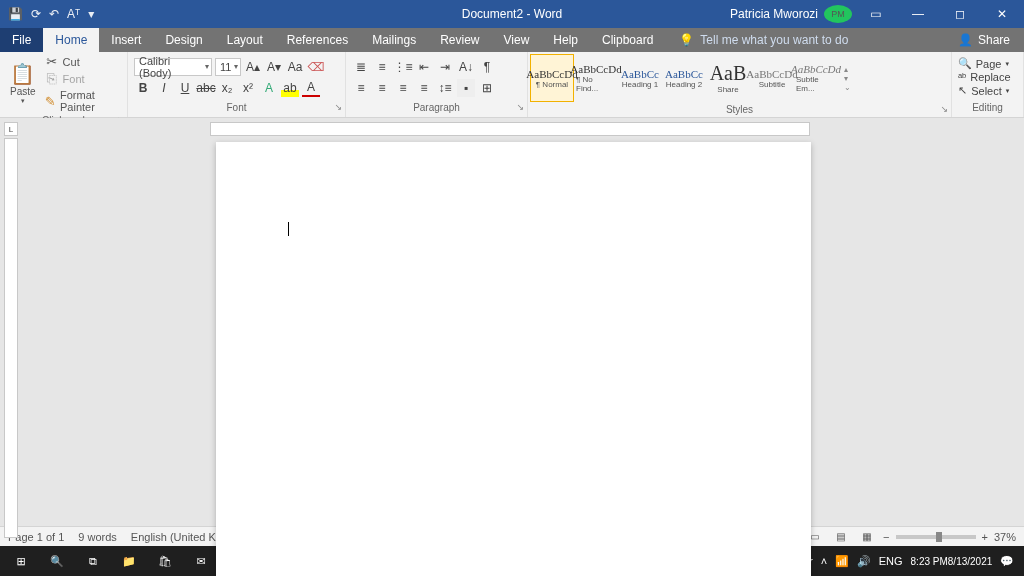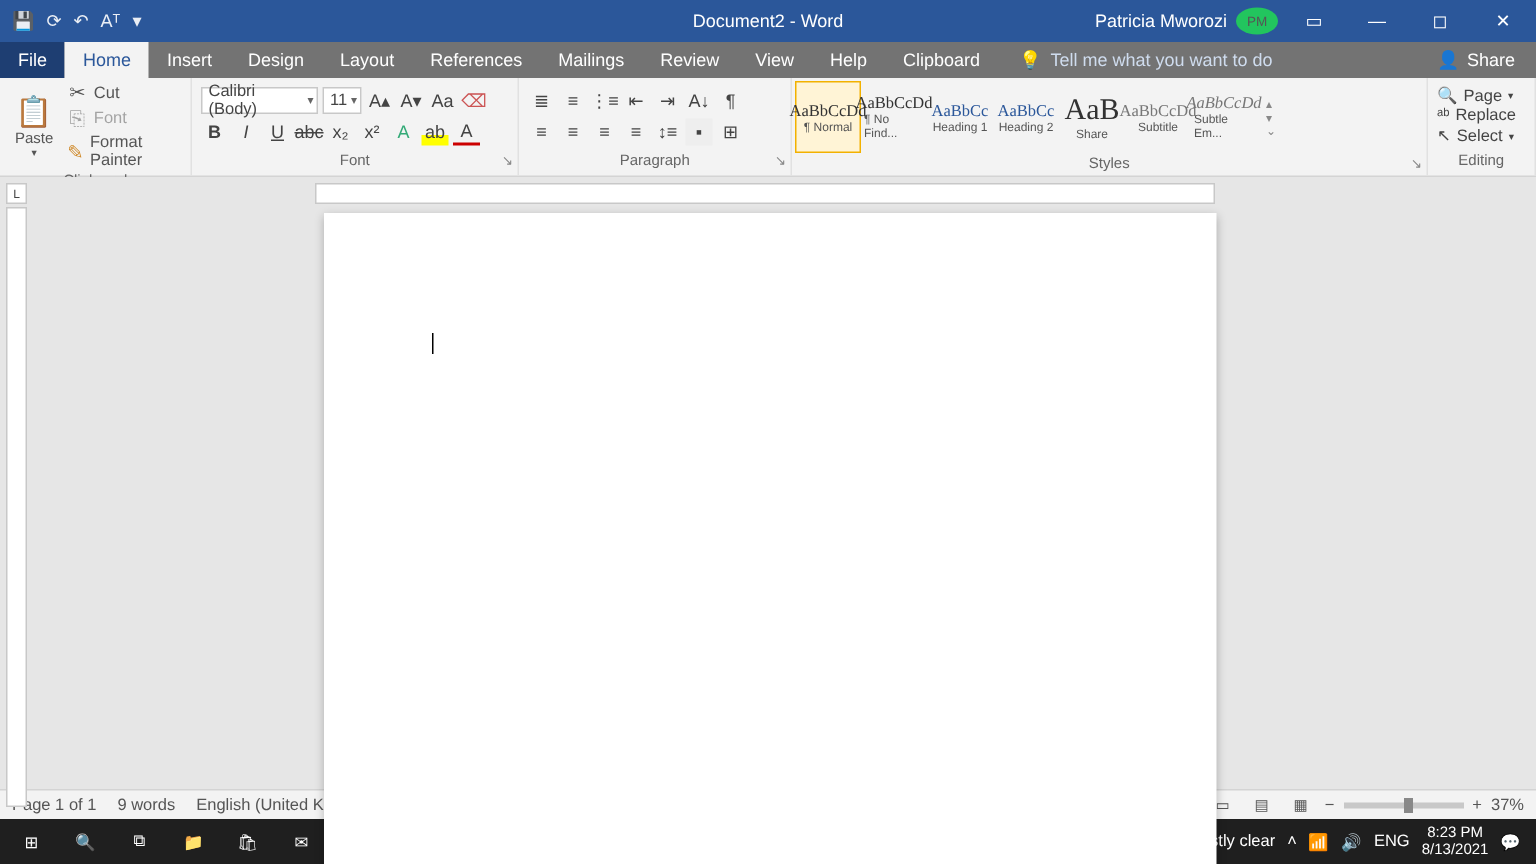--- a/index.html
+++ b/index.html
@@ -60,21 +60,21 @@
 .viewbtn { width: 20px; height: 16px; display: inline-flex; align-items: center; justify-content: center; border: 1px solid transparent; font-size: 10px; }
 .zoom-slider { width: 80px; height: 4px; background: #c8c8c8; position: relative; }
 .zoom-slider .thumb { position: absolute; left: 40px; top: -3px; width: 6px; height: 10px; background: #888; }
 
 
 .taskbar { height: 30px; background: #1f1f1f; display: flex; align-items: center; color: #fff; font-size: 11px; padding: 0 4px; gap: 2px; }
 .taskbar .tbtn { width: 34px; height: 30px; display: flex; align-items: center; justify-content: center; }
 .taskbar .tbtn.active { border-bottom: 2px solid #76b9ed; }
 .taskbar .tray { margin-left: auto; display: flex; align-items: center; gap: 8px; padding-right: 6px; }
 .weather { display: flex; align-items: center; gap: 4px; }
-.clock { display: flex; flex-direction: column; align-items: center; line-height: 1.1; font-size: 10px; }
+.clock { display: flex; flex-direction: row; align-items: flex-start; line-height: 1.1; font-size: 10px; }
 </style>
 </head>
 <body>
 
 <div class="titlebar">
   <div class="qat">
     <span>💾</span>
     <span>⟳</span>
     <span>↶</span>
     <span>Aᵀ</span>

